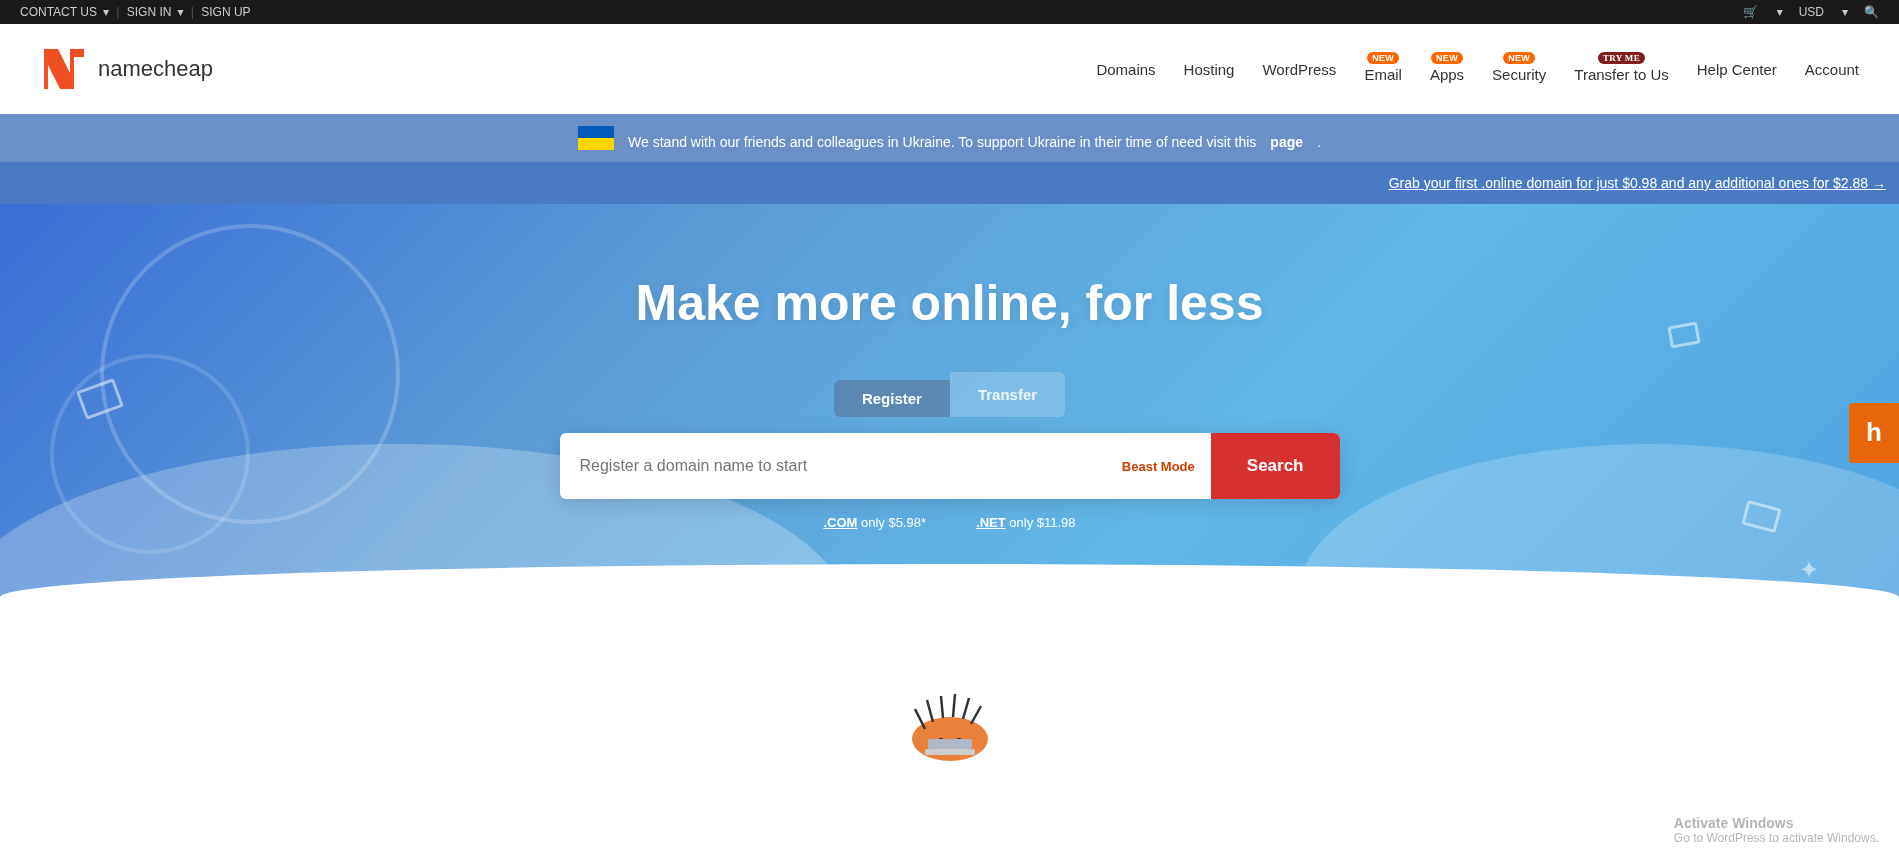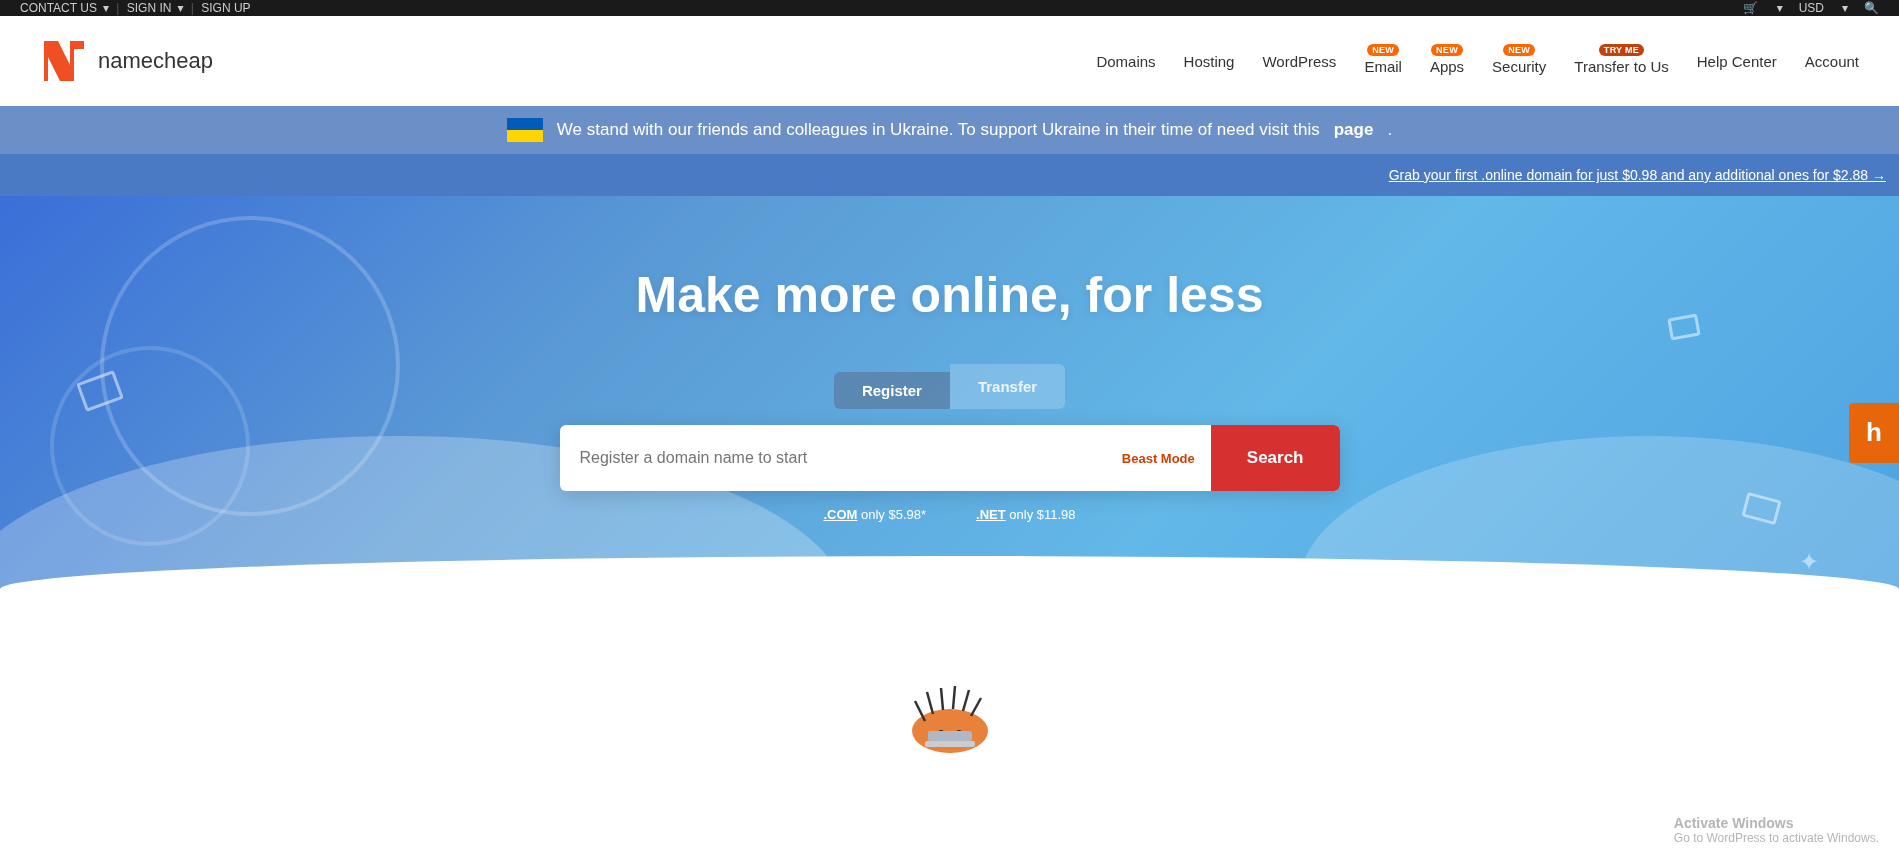--- a/index.html
+++ b/index.html
@@ -4,21 +4,21 @@
   <style>
     * { margin: 0; padding: 0; box-sizing: border-box; }
     body { font-family: 'Segoe UI', Arial, sans-serif; overflow-x: hidden; }
 
     
     .top-bar {
       background: #1a1a1a;
       color: #ccc;
       font-size: 12px;
       padding: 0 20px;
-      height: 16px;
+      height: 24px;
       display: flex;
       align-items: center;
       justify-content: space-between;
     }
     .top-bar-left { display: flex; gap: 4px; align-items: center; }
     .top-bar-right { display: flex; gap: 16px; align-items: center; }
     .top-bar a, .top-bar span { color: #ccc; text-decoration: none; cursor: pointer; font-size: 12px; }
     .top-bar .separator { color: #555; }
     .dropdown-arrow { font-size: 10px; margin-left: 2px; }
 
@@ -46,30 +46,30 @@
       position: absolute;
       top: -14px;
       font-size: 9px;
       font-weight: 700;
       padding: 1px 5px;
       border-radius: 8px;
       color: #fff;
       letter-spacing: 0.3px;
     }
     .badge-orange { background: #f60; }
-    .badge-teal { background: #c2410c; }
+    .badge-teal { background: #7f1d1d; font-family: Liberation Serif, serif; }
 
     
     .ukraine-banner {
       background: #6b8fc7;
       color: #fff;
-      font-size: 17px;
+      font-size: 14px;
       padding: 12px 40px;
       display: flex;
-      align-items: center;
+      align-items: flex-end;
       justify-content: center;
       gap: 14px;
     }
     .ukraine-flag {
       width: 36px;
       height: 24px;
       display: flex;
       flex-direction: column;
     }
     .flag-blue { background: #005BBB; flex: 1; }

